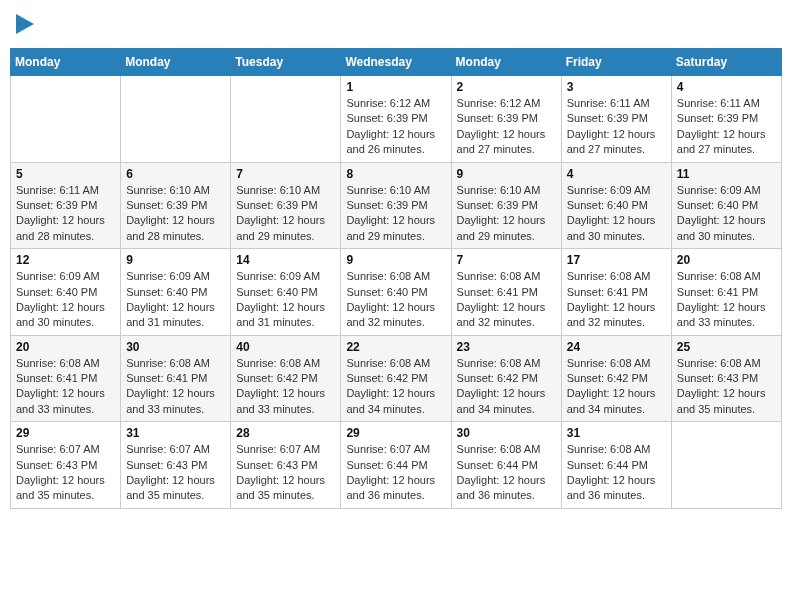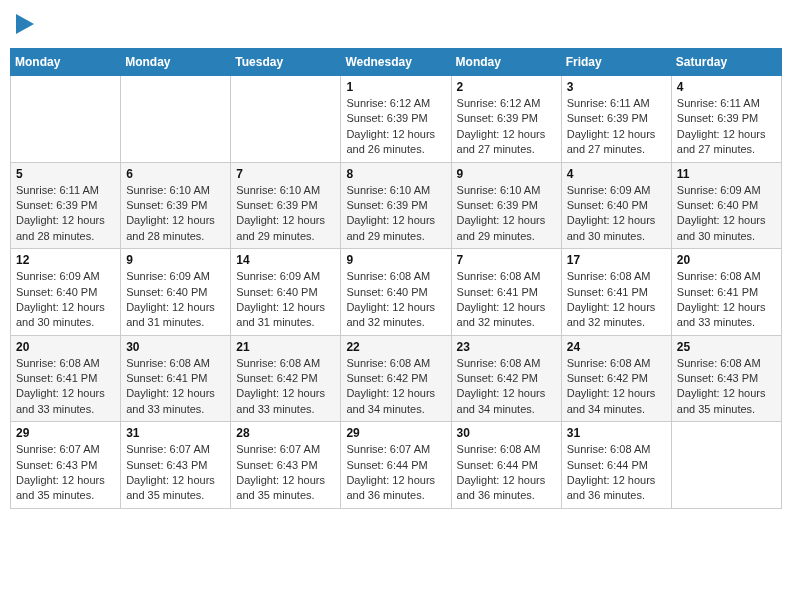--- a/index.html
+++ b/index.html
@@ -213,21 +213,21 @@
       <tr>
         <td>
           <span class="day-number">20</span>
           <div class="day-info">Sunrise: 6:08 AM<br>Sunset: 6:41 PM<br>Daylight: 12 hours<br>and 33 minutes.</div>
         </td>
         <td>
           <span class="day-number">30</span>
           <div class="day-info">Sunrise: 6:08 AM<br>Sunset: 6:41 PM<br>Daylight: 12 hours<br>and 33 minutes.</div>
         </td>
         <td>
-          <span class="day-number">21</span>
+          <span class="day-number">40</span>
           <div class="day-info">Sunrise: 6:08 AM<br>Sunset: 6:42 PM<br>Daylight: 12 hours<br>and 33 minutes.</div>
         </td>
         <td>
           <span class="day-number">22</span>
           <div class="day-info">Sunrise: 6:08 AM<br>Sunset: 6:42 PM<br>Daylight: 12 hours<br>and 34 minutes.</div>
         </td>
         <td>
           <span class="day-number">23</span>
           <div class="day-info">Sunrise: 6:08 AM<br>Sunset: 6:42 PM<br>Daylight: 12 hours<br>and 34 minutes.</div>
         </td>

